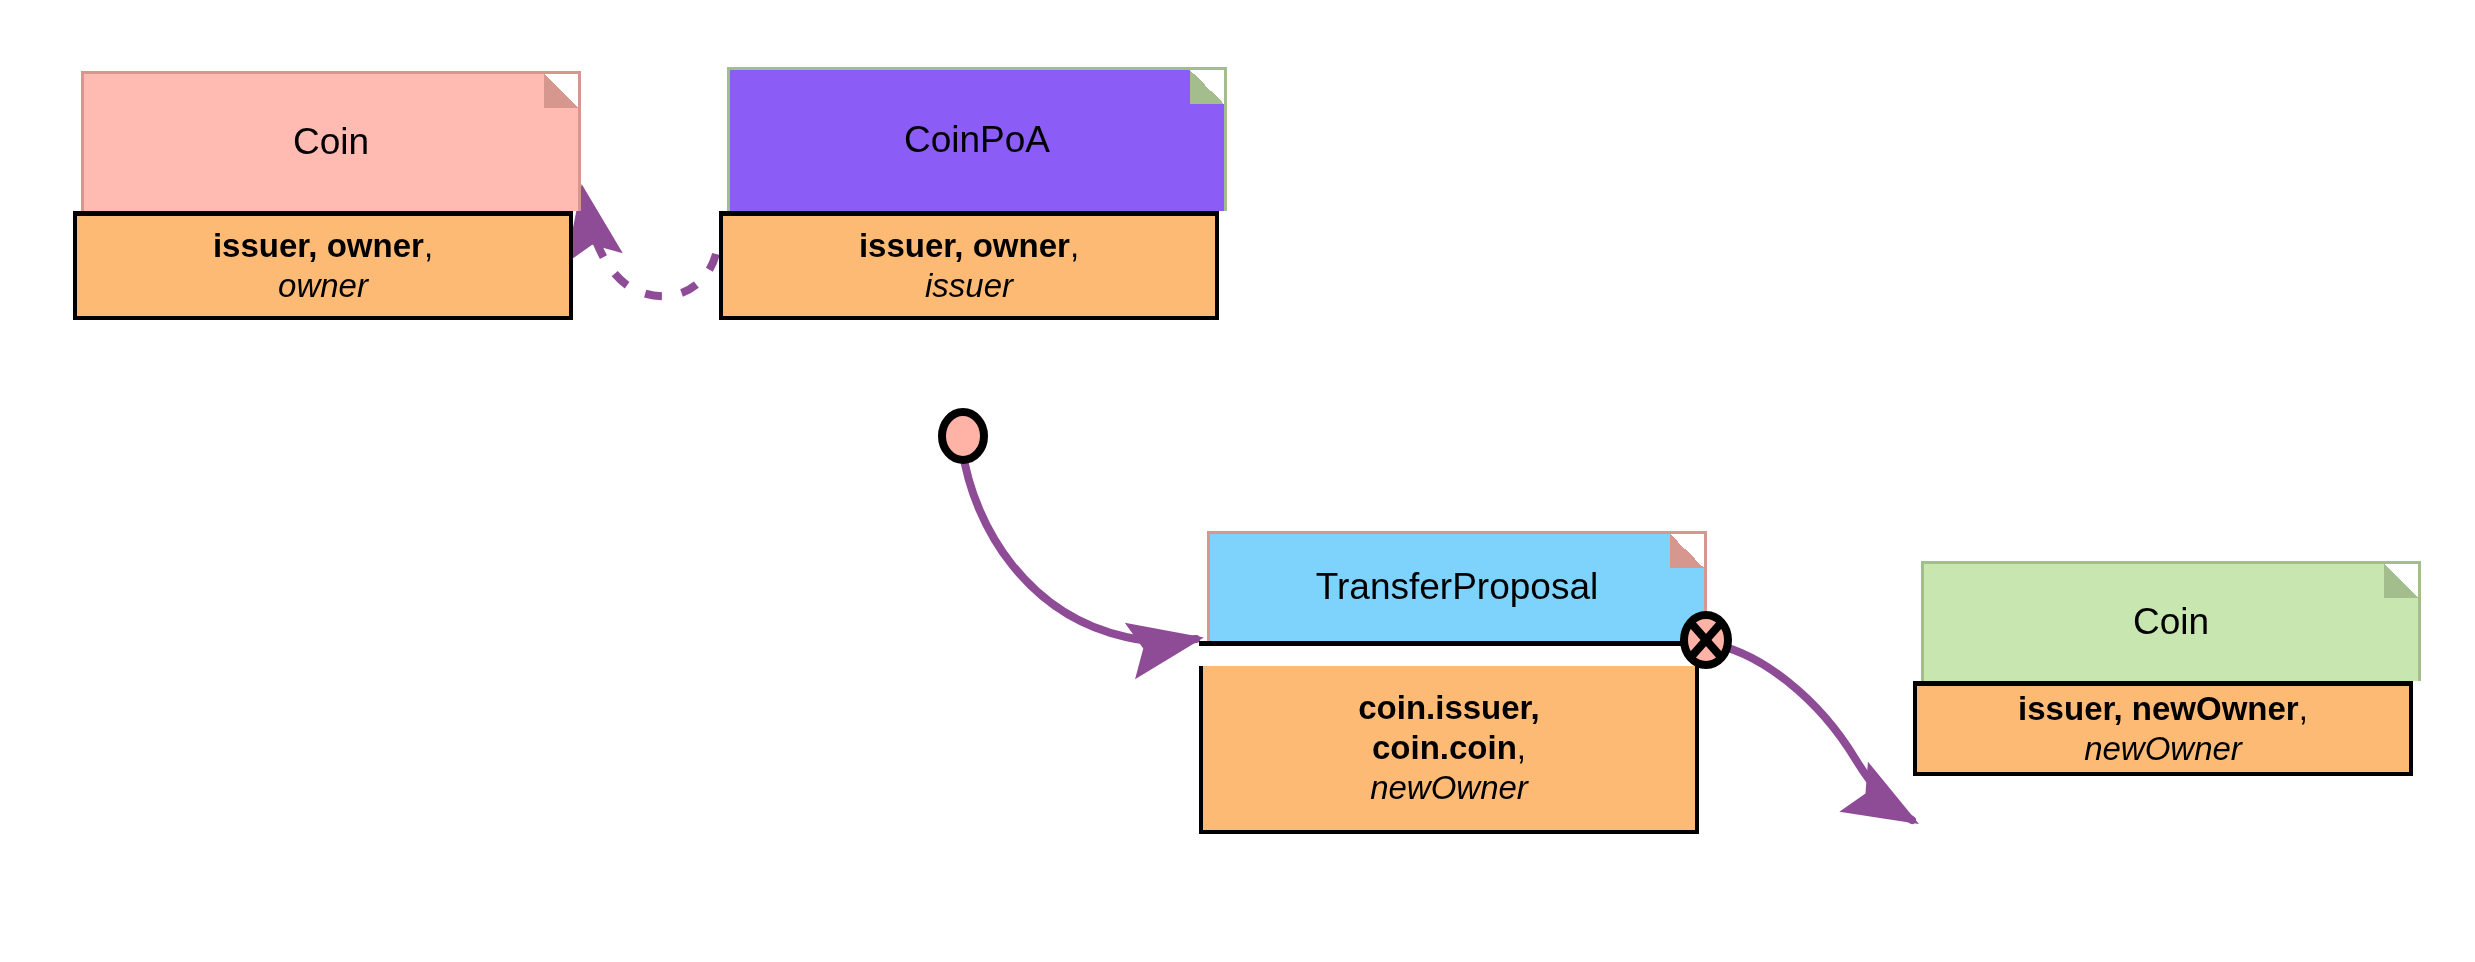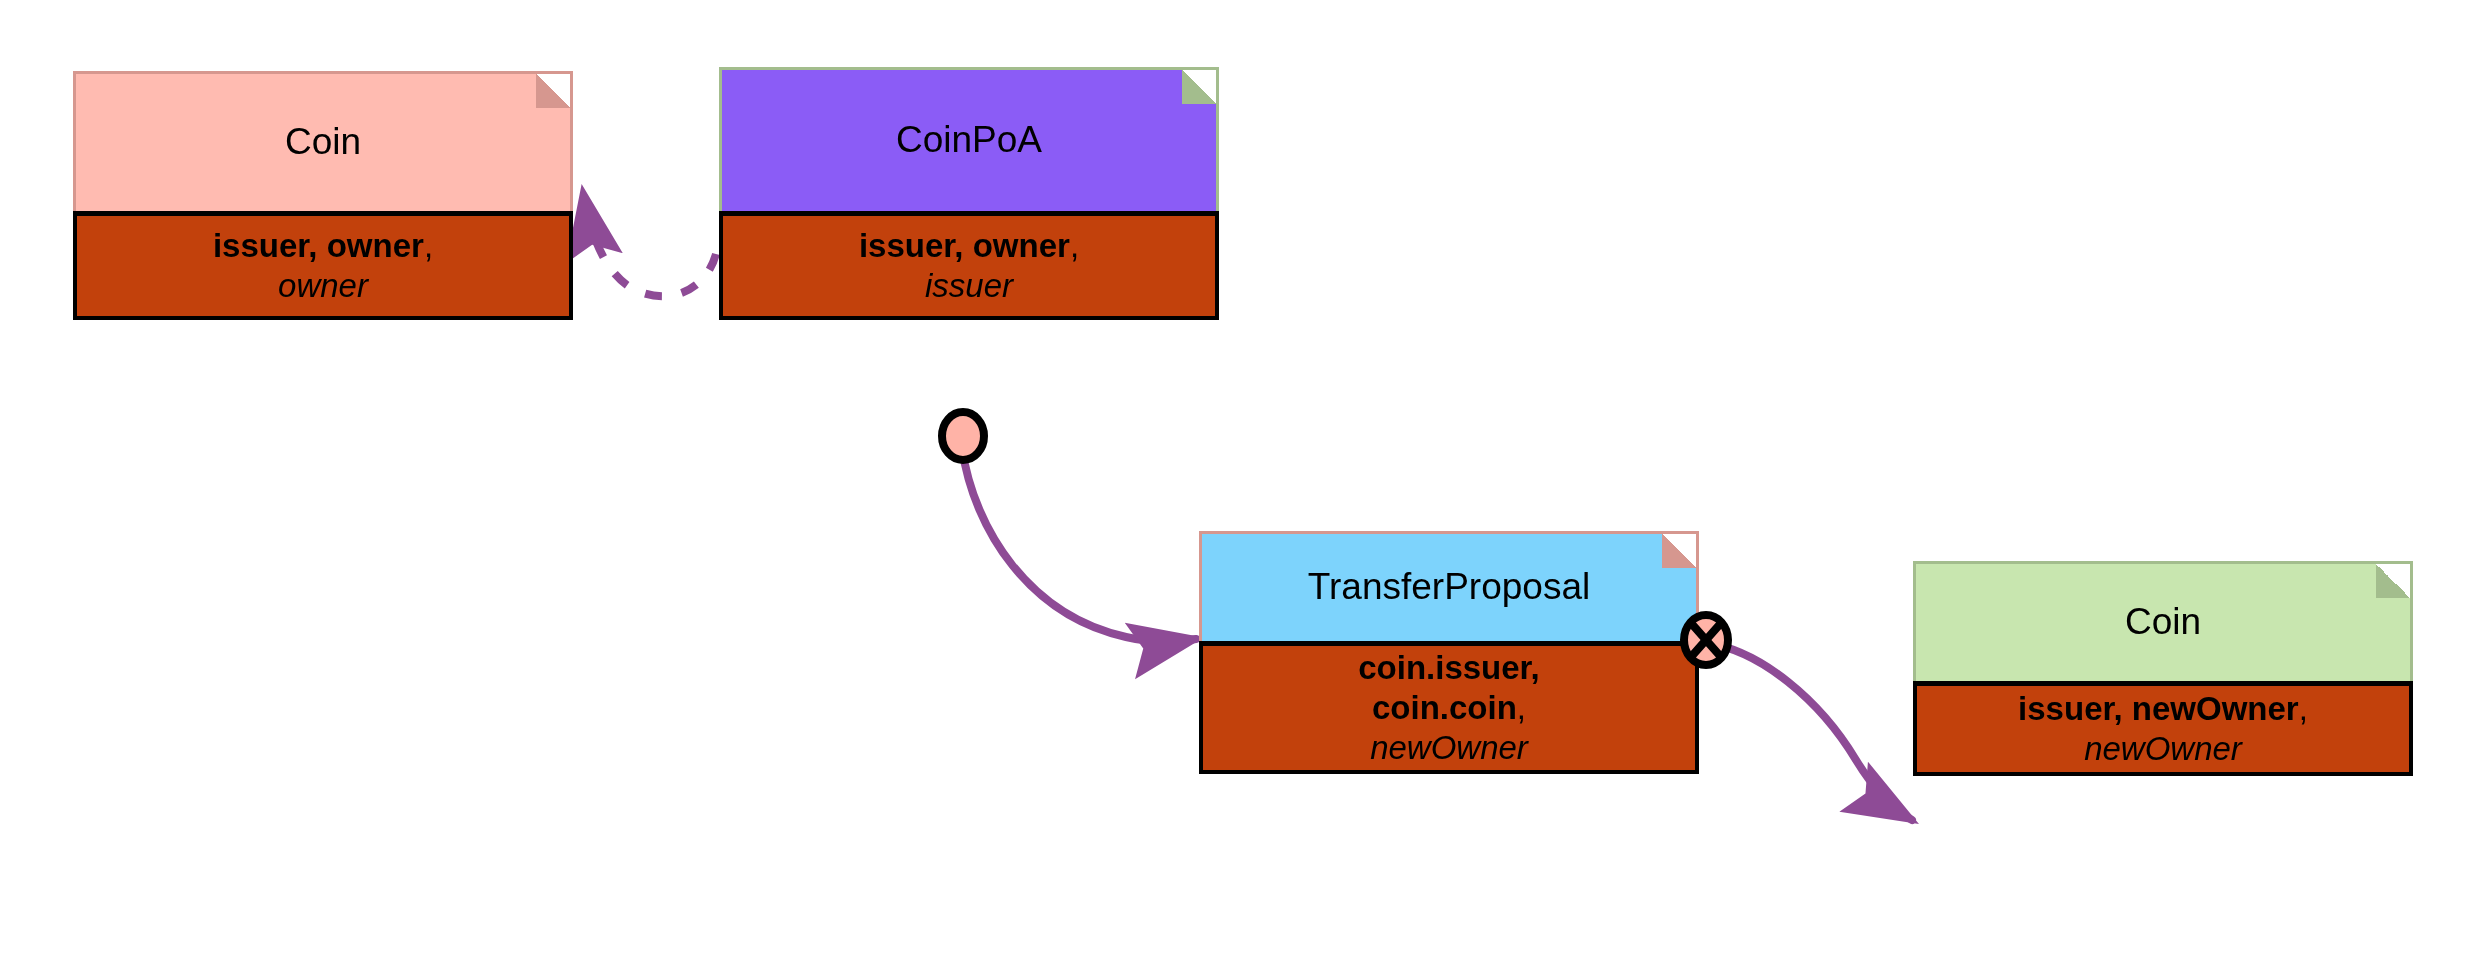--- a/index.html
+++ b/index.html
@@ -42,20 +42,21 @@
   }
 
   .node-header {
     position: relative;
     box-sizing: border-box;
     display: flex;
     align-items: center;
     justify-content: center;
     width: 100%;
     overflow: hidden;
+    margin-left: 8px;
   }
   .node-header .title {
     font-size: 37px;
     color: #000000;
     line-height: 1.1;
     text-align: center;
     white-space: nowrap;
     z-index: 2;
     position: relative;
   }
@@ -65,21 +66,21 @@
     top: 0;
     right: 0;
     width: 34px;
     height: 34px;
     z-index: 1;
   }
 
   .node-attrs {
     box-sizing: border-box;
     width: 100%;
-    background: #c2410c;
+    background: #fdba74;
     border: 4px solid #000000;
     border-top: none;
     display: flex;
     flex-direction: column;
     align-items: center;
     justify-content: center;
     text-align: center;
     padding: 6px 10px;
   }
   .node-attrs .attr-line {
@@ -168,21 +169,21 @@
       <ellipse cx="28" cy="31" rx="21" ry="24" fill="#ffb3a7" stroke="#000000" stroke-width="8"></ellipse>
     </svg>
   </div>
 
   <div class="node" id="node-transfer-proposal" style="left:1199px; top:531px; width:500px;">
     <div class="node-header" style="height:110px; background:#7dd3fc; border:3px solid #d6978f; border-bottom:none;">
       <div class="fold" style="background: linear-gradient(225deg, #ffffff 0 50%, #d6978f 50% 100%);"></div>
       <span class="title">TransferProposal</span>
     </div>
     <div class="hdr-rule"></div>
-    <div class="node-attrs" style="height:128px;">
+    <div class="node-attrs" style="height:168px;margin-top:20px;">
       <div class="attr-line">
         <span class="attr-bold">coin.issuer,</span>
       </div>
       <div class="attr-line">
         <span class="attr-bold">coin.coin</span><span class="attr-plain">,</span>
       </div>
       <div class="attr-line">
         <span class="attr-ital">newOwner</span>
       </div>
     </div>

